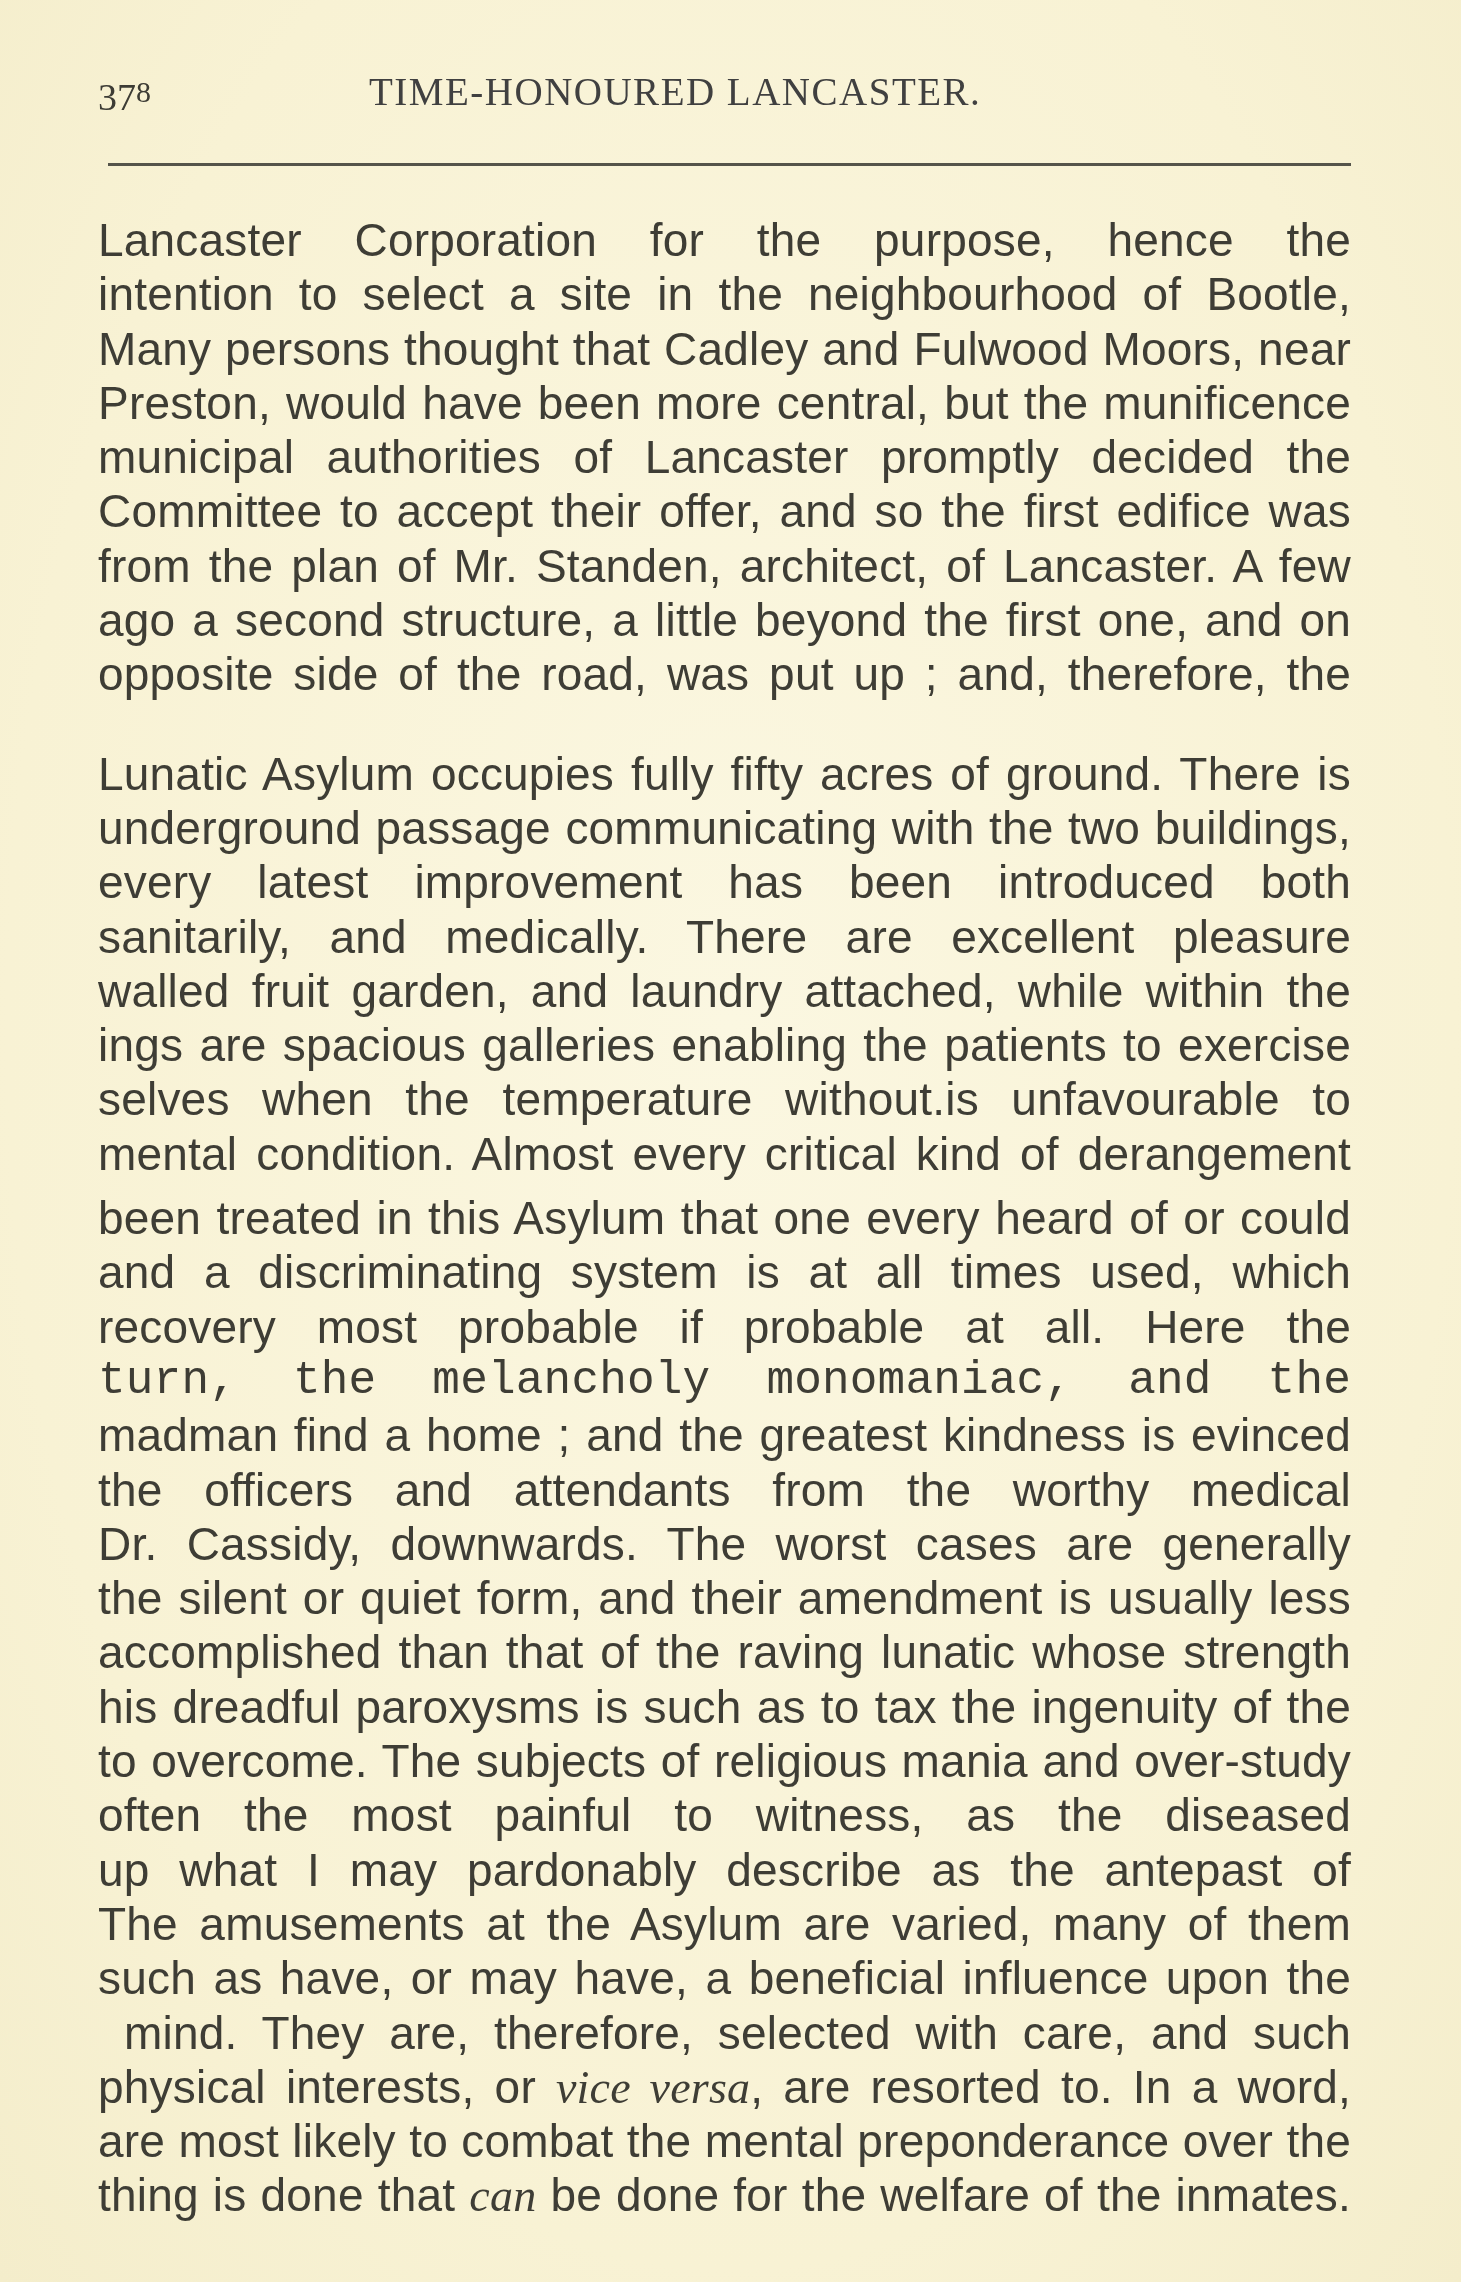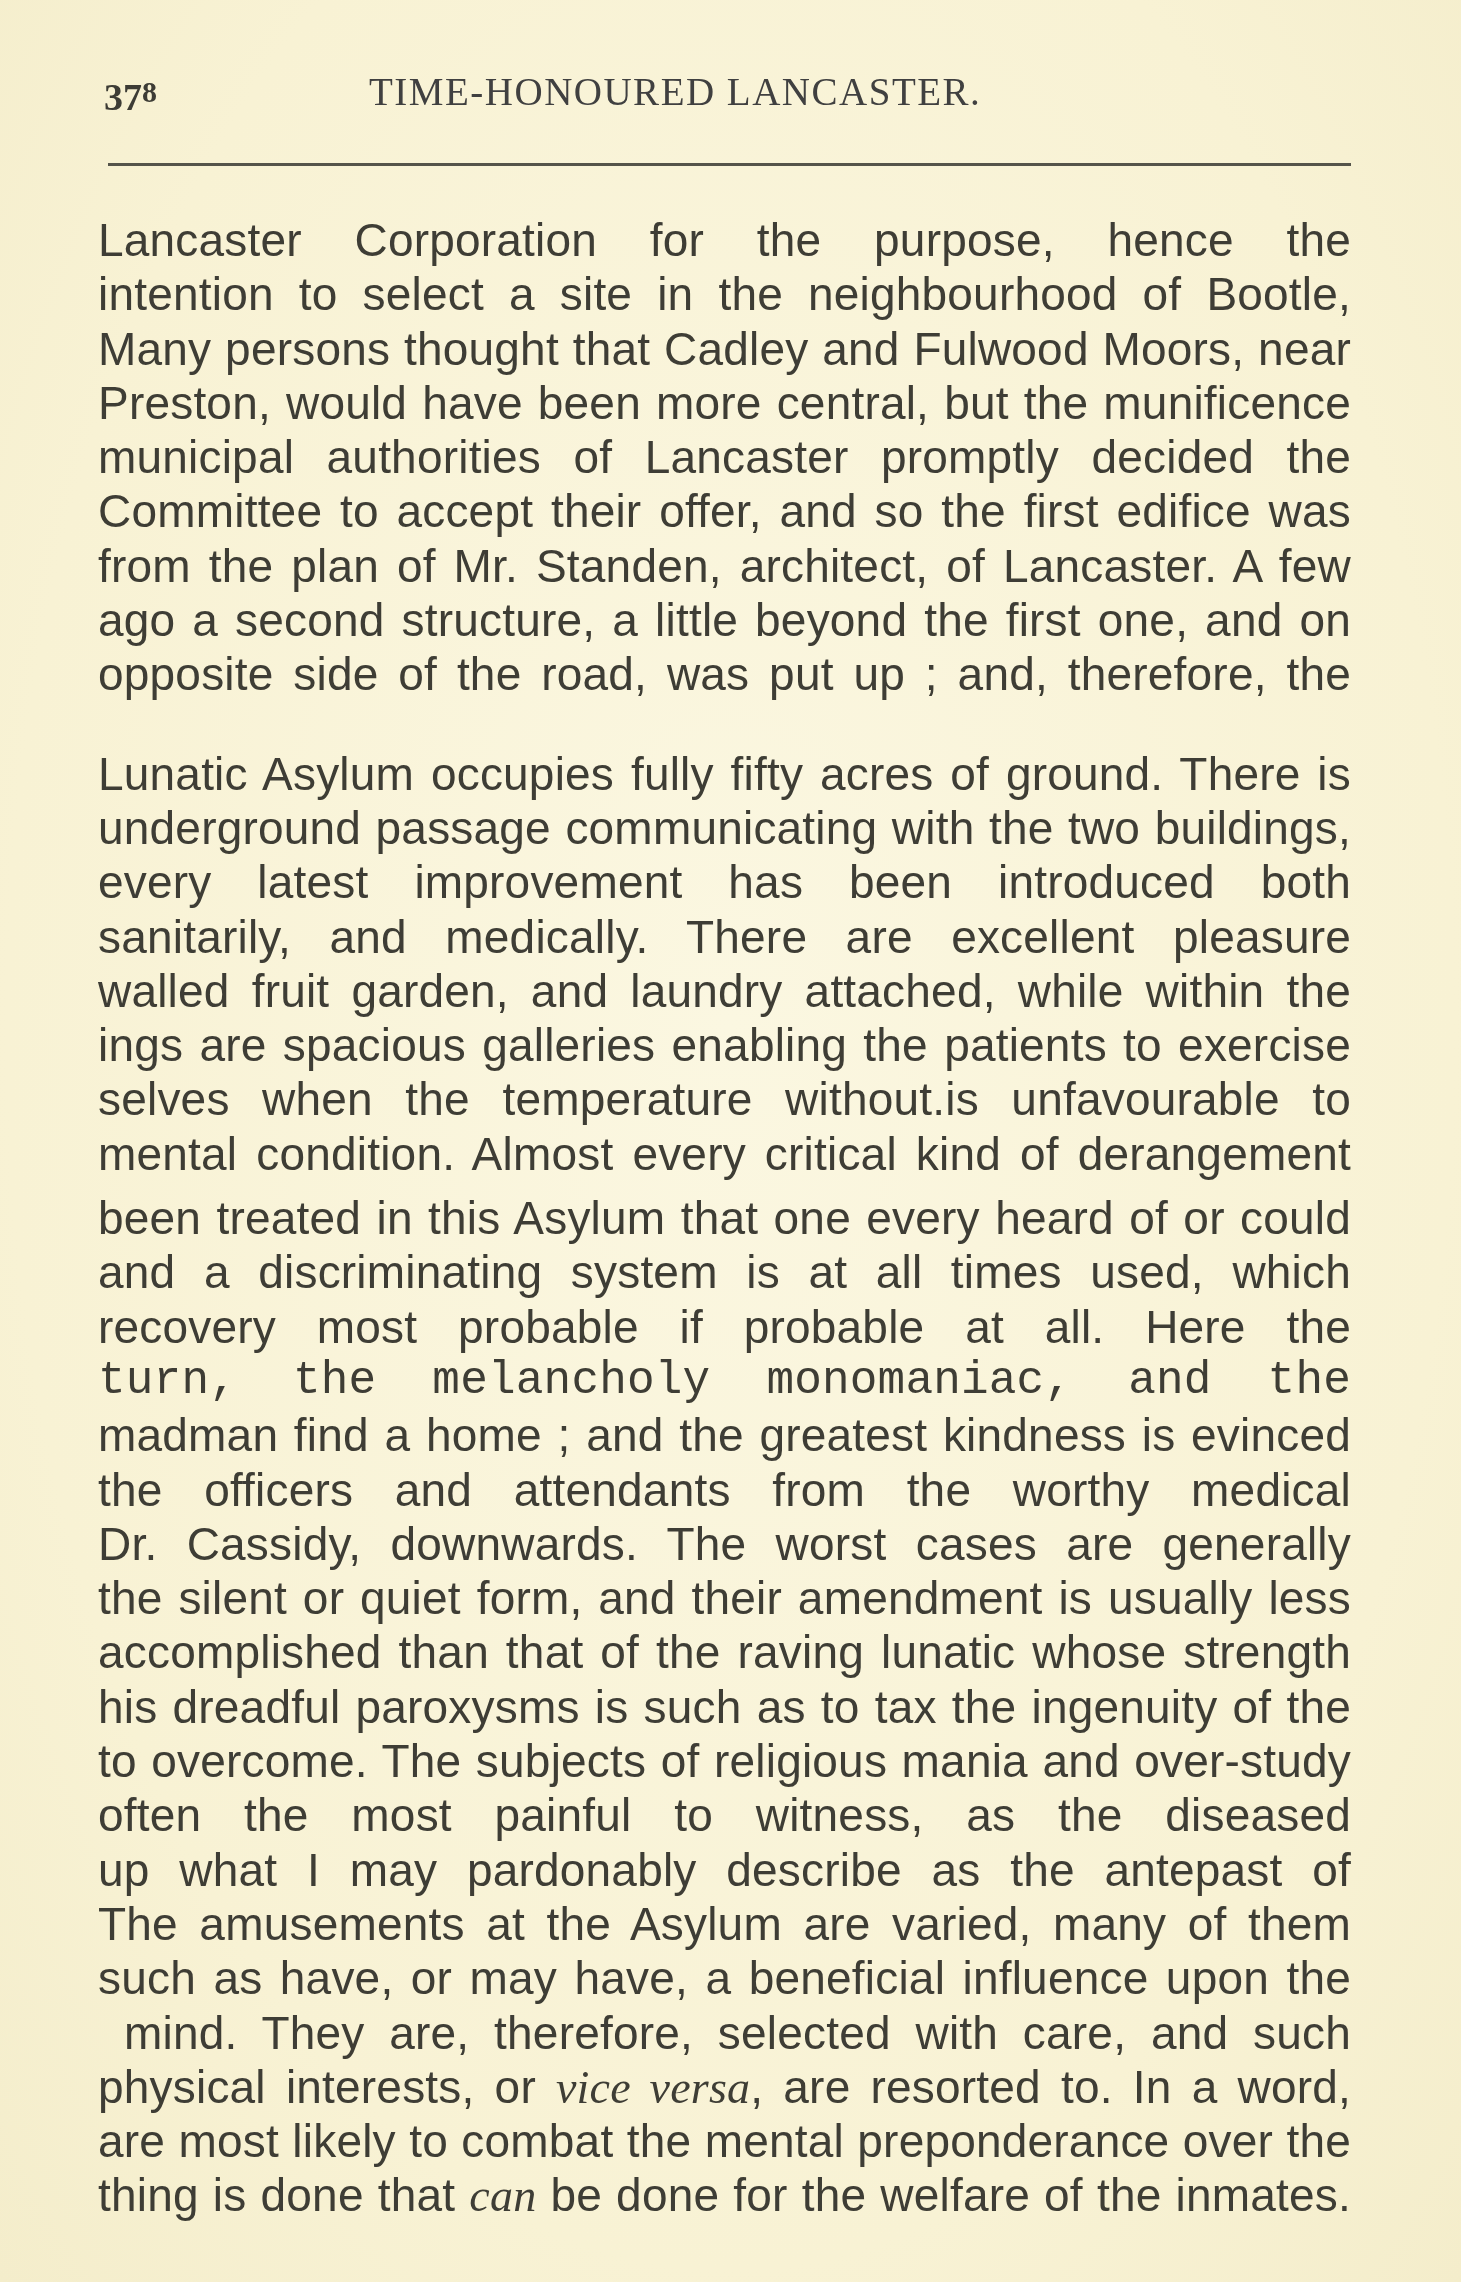--- a/index.html
+++ b/index.html
@@ -24,27 +24,26 @@
     }
     .running-head {
       position: absolute;
       top: 62px;
       left: 96px;
       width: 1260px;
       height: 60px;
     }
     .page-number {
       position: absolute;
-      left: 8px;
+      left: 2px;
       top: 0;
       font-size: 38px;
       line-height: 60px;
       letter-spacing: 0px;
       color: #3d3c35;
-      font-weight: bold;
     }
     .page-number .sup {
       font-size: 30px;
       vertical-align: 8px;
     }
     .running-title {
       position: absolute;
       left: 273px;
       top: 0;
       font-size: 39px;

